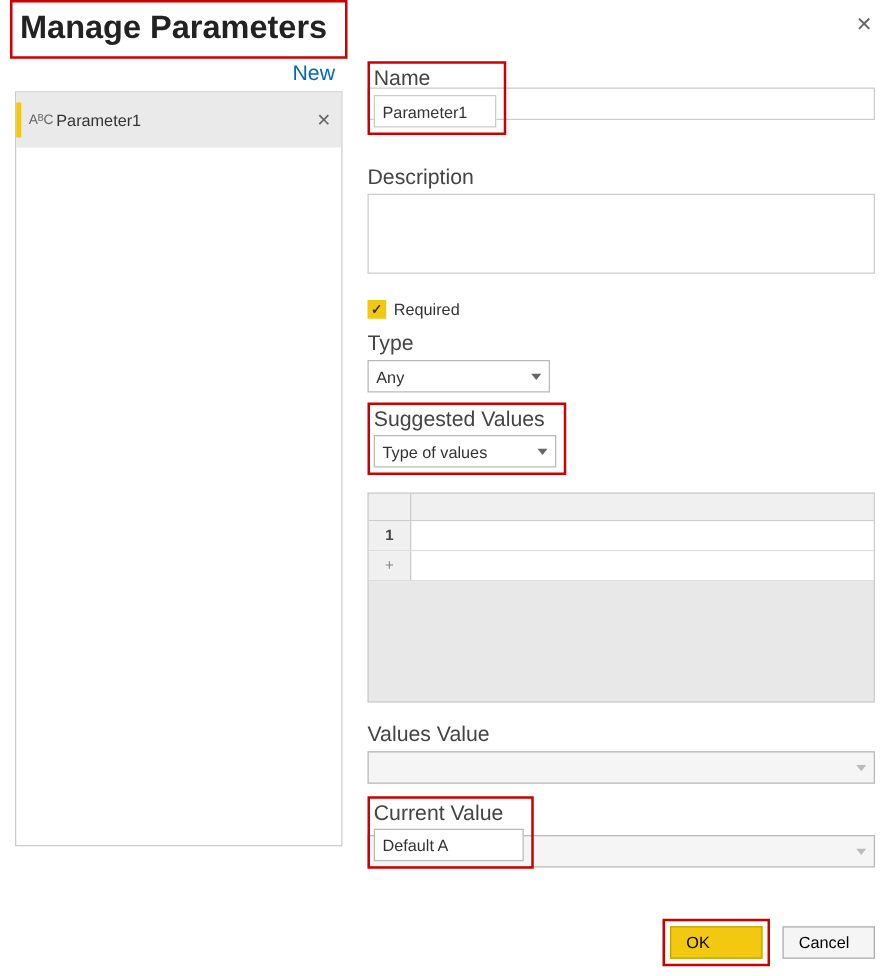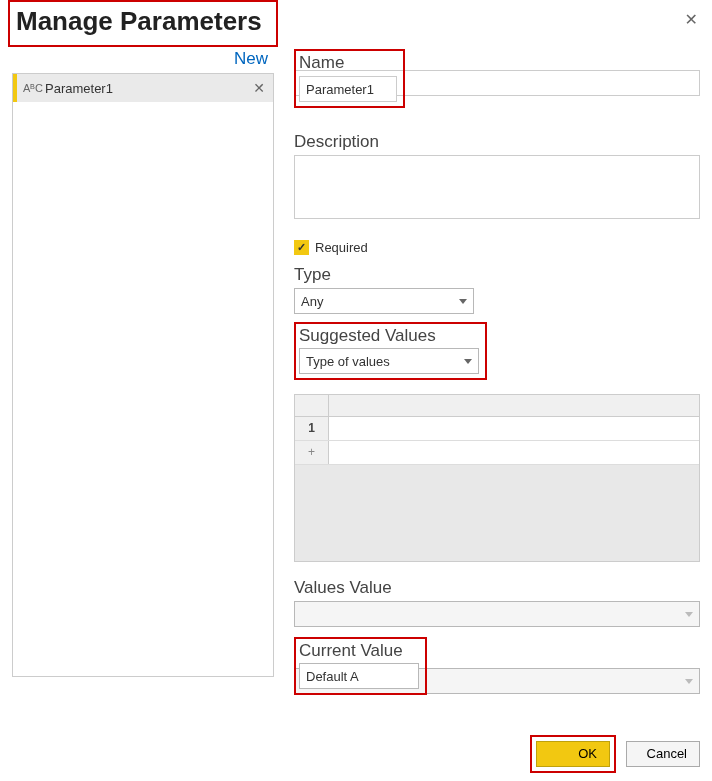--- a/index.html
+++ b/index.html
@@ -52,21 +52,21 @@
   }
   .param-list {
     border: 1px solid #ccc;
     height: 604px;
     background: #fff;
   }
   .param-row {
     display: flex;
     align-items: center;
     background: #eaeaea;
-    height: 28px;
+    height: 44px;
     padding: 0 6px;
   }
   .yellow-strip {
     width: 4px;
     height: 28px;
     background: #f2c811;
     margin-left: -6px;
     margin-right: 6px;
   }
   .abc-icon {
@@ -129,21 +129,21 @@
     justify-content: space-between;
   }
   .select-box.disabled { background: #f5f5f5; color: #999; }
   .select-box .caret {
     width: 0; height: 0;
     border-left: 4px solid transparent;
     border-right: 4px solid transparent;
     border-top: 5px solid #666;
   }
   .select-box.disabled .caret { border-top-color: #bbb; }
-  .w-180 { width: 180px; }
+  .w-180 { width: 146px; }
 
   .sv-box {
     display: inline-block;
     padding: 2px 6px 4px 3px;
     margin-top: 8px;
   }
   .sv-box .field-label { margin-top: 0; margin-bottom: 2px; }
 
   .values-grid {
     border: 1px solid #ccc;
@@ -197,21 +197,21 @@
     align-items: center;
   }
   .btn {
     min-width: 74px;
     height: 26px;
     border: 1px solid #aaa;
     background: #f5f5f5;
     font-family: inherit;
     font-size: 13px;
     cursor: pointer;
-    text-align: right;
+    text-align: left;
     line-height: 24px;
     padding: 0 12px;
   }
   .btn-primary { background: #f2c811; border-color: #bfa10c; }
   .ok-hl { padding: 4px; }
 </style>
 </head>
 <body>
 
 

